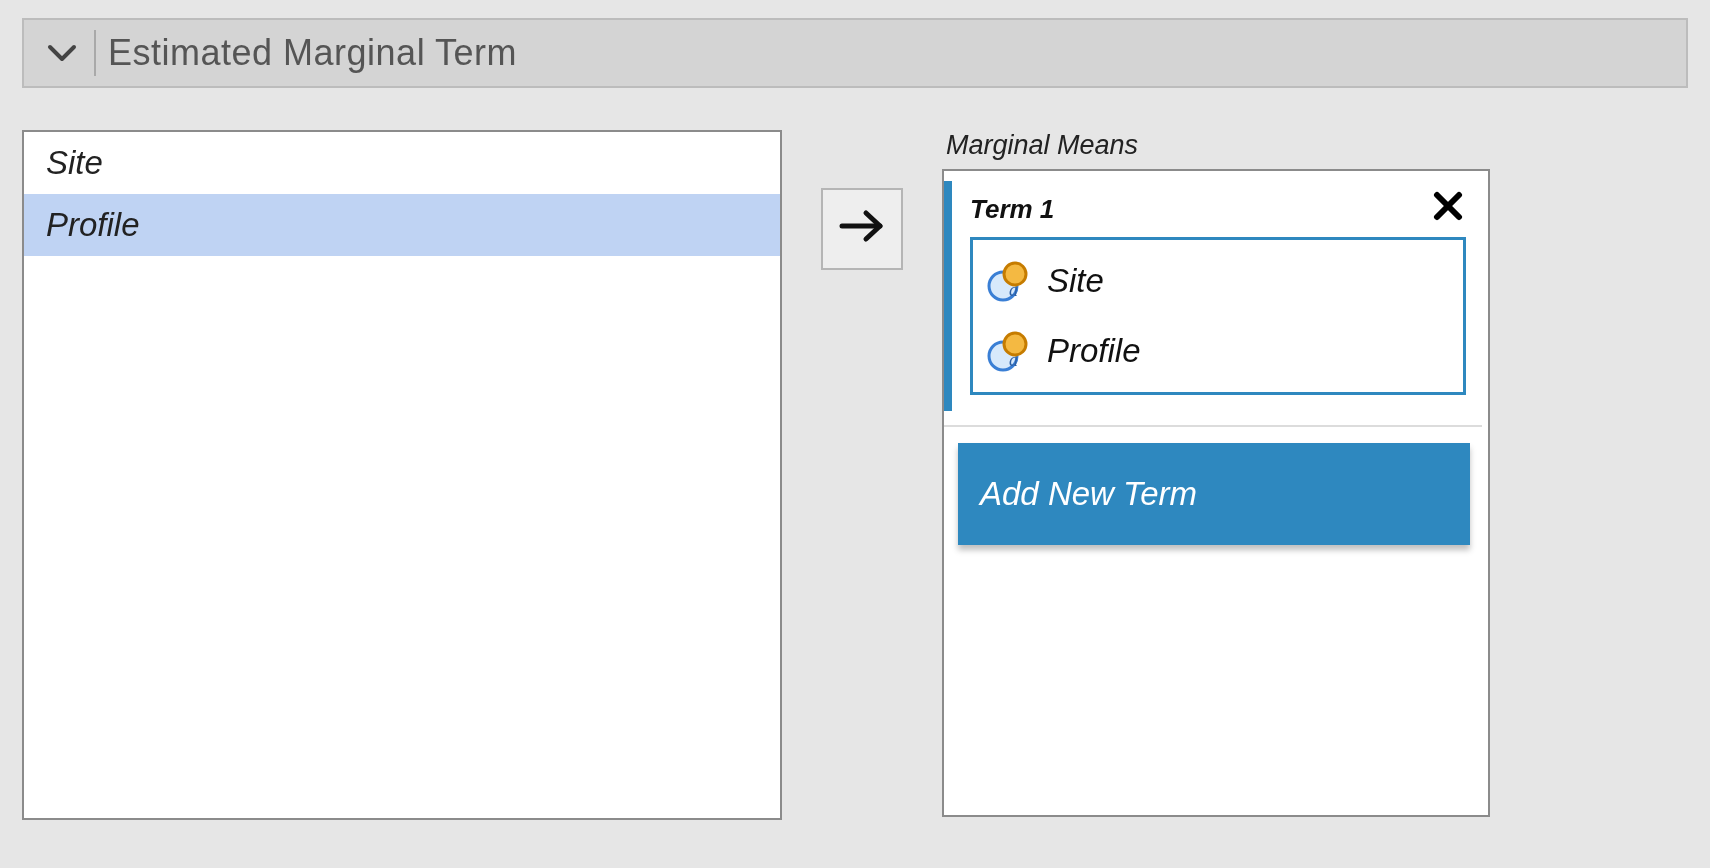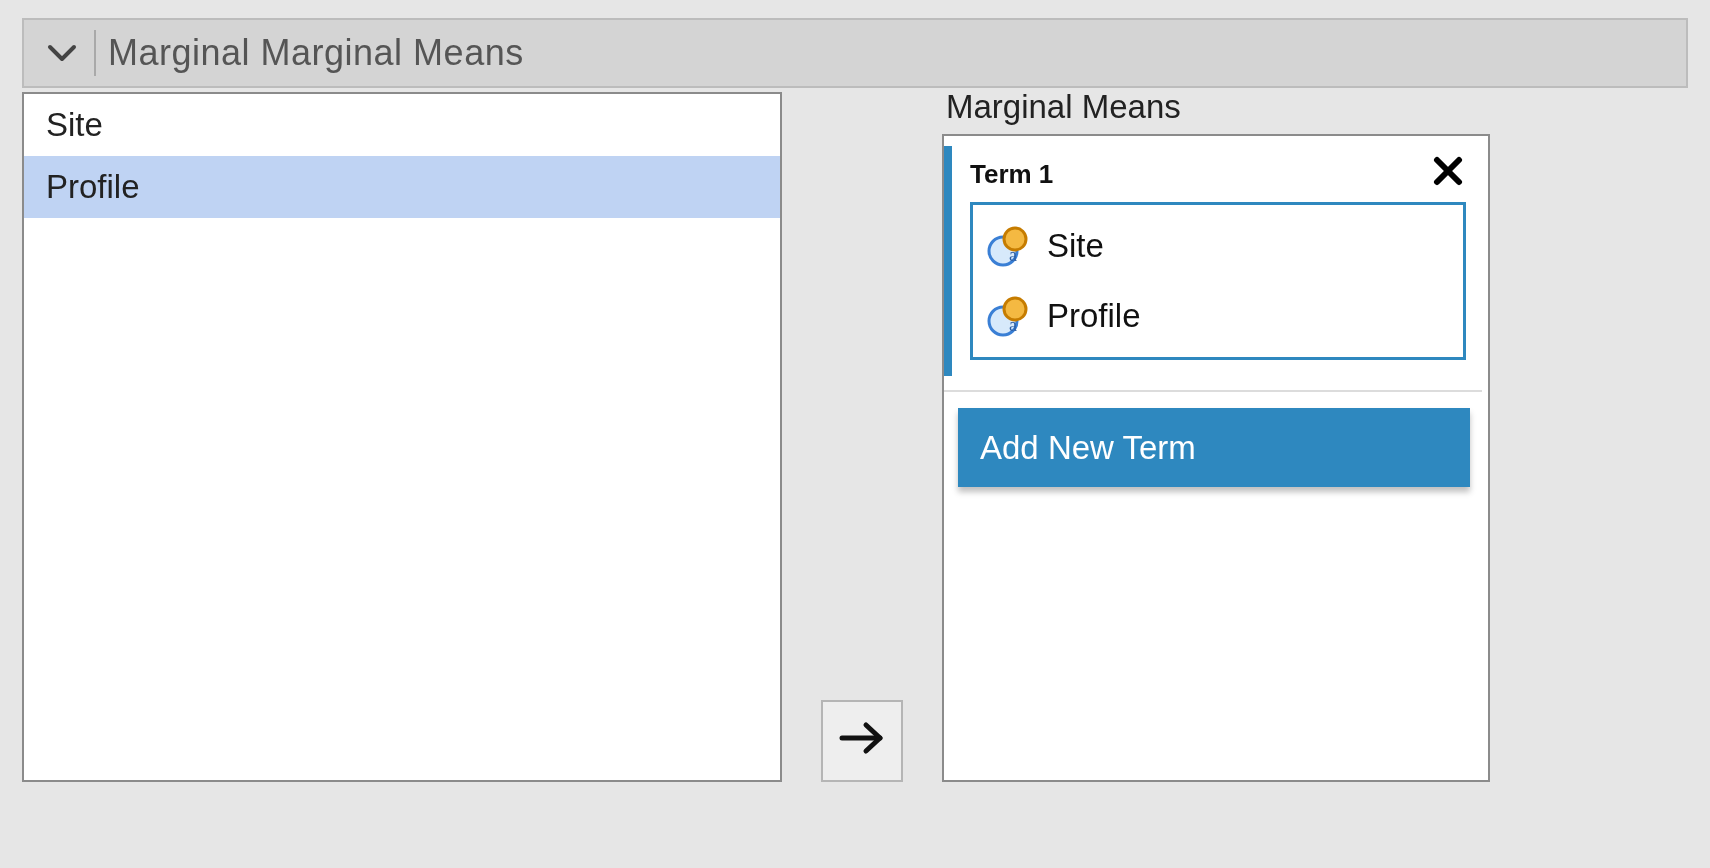--- a/index.html
+++ b/index.html
@@ -40,21 +40,23 @@
     margin: 0 12px 0 2px;
   }
   .section-title {
     font-size: 36px;
     color: #555;
     letter-spacing: 0.5px;
   }
 
   .body-row {
     display: flex;
-    align-items: flex-end;
+    align-items: flex-start;
+    margin-top: 42px;
+    font-style: italic;
   }
 
   
   .source-box {
     width: 760px;
     height: 690px;
     border: 2px solid #8b8b8b;
     background: #fff;
     overflow: hidden;
   }
@@ -88,21 +90,21 @@
     justify-content: center;
     cursor: pointer;
   }
   .move-btn svg { stroke: #111; }
 
   
   .target-col {
     flex: 0 0 auto;
   }
   .target-label {
-    font-size: 33px;
+    font-size: 27px;
     color: #222;
     margin: 0 0 8px 4px;
   }
   .target-box {
     width: 548px;
     height: 648px;
     border: 2px solid #8b8b8b;
     background: #fff;
     padding: 10px 6px 10px 0;
     position: relative;
@@ -157,21 +159,21 @@
   }
 
   .term-divider {
     height: 2px;
     background: #dcdcdc;
     margin: 2px 0 16px 0;
   }
 
   .add-term-btn {
     margin: 0 12px 0 14px;
-    height: 79px;
+    height: 102px;
     background: #2e88bf;
     color: #fff;
     font-size: 33px;
     display: flex;
     align-items: center;
     padding: 0 22px;
     box-shadow: 0 5px 6px rgba(0,0,0,0.25);
     cursor: pointer;
   }
 </style>
@@ -182,21 +184,21 @@
 
   <div class="section-header">
     <div class="chevron-btn">
       <span>
         <svg width="30" height="20" viewBox="0 0 30 20" fill="none" stroke-width="4" stroke-linecap="round" stroke-linejoin="round">
             <polyline points="3,4 15,16 27,4"></polyline>
           </svg>
       </span>
     </div>
     <div class="vsep"></div>
-    <div class="section-title">Marginal Marginal Means</div>
+    <div class="section-title">Estimated Marginal Term</div>
   </div>
 
   <div class="body-row">
 
     <div class="source-box">
       <div class="source-item">Site</div>
       <div class="source-item selected">Profile</div>
     </div>
 
     <div class="move-col">

